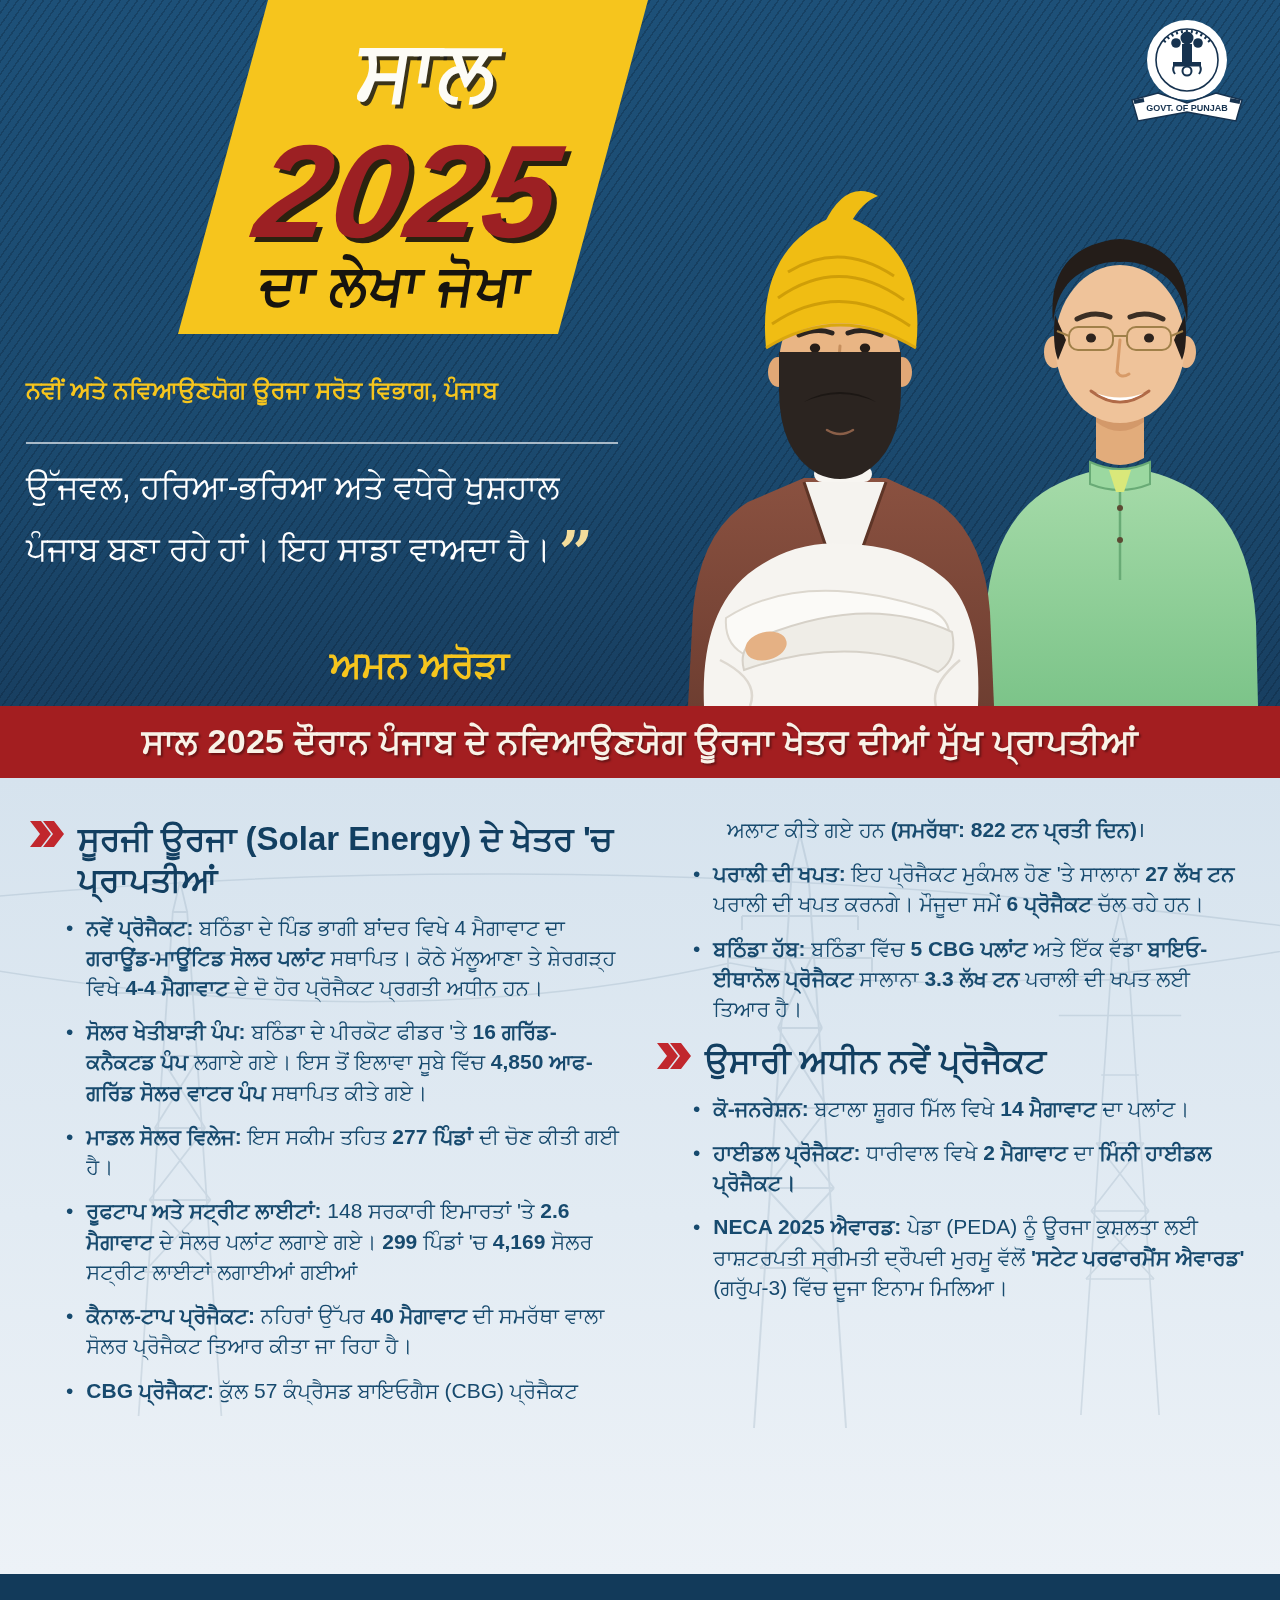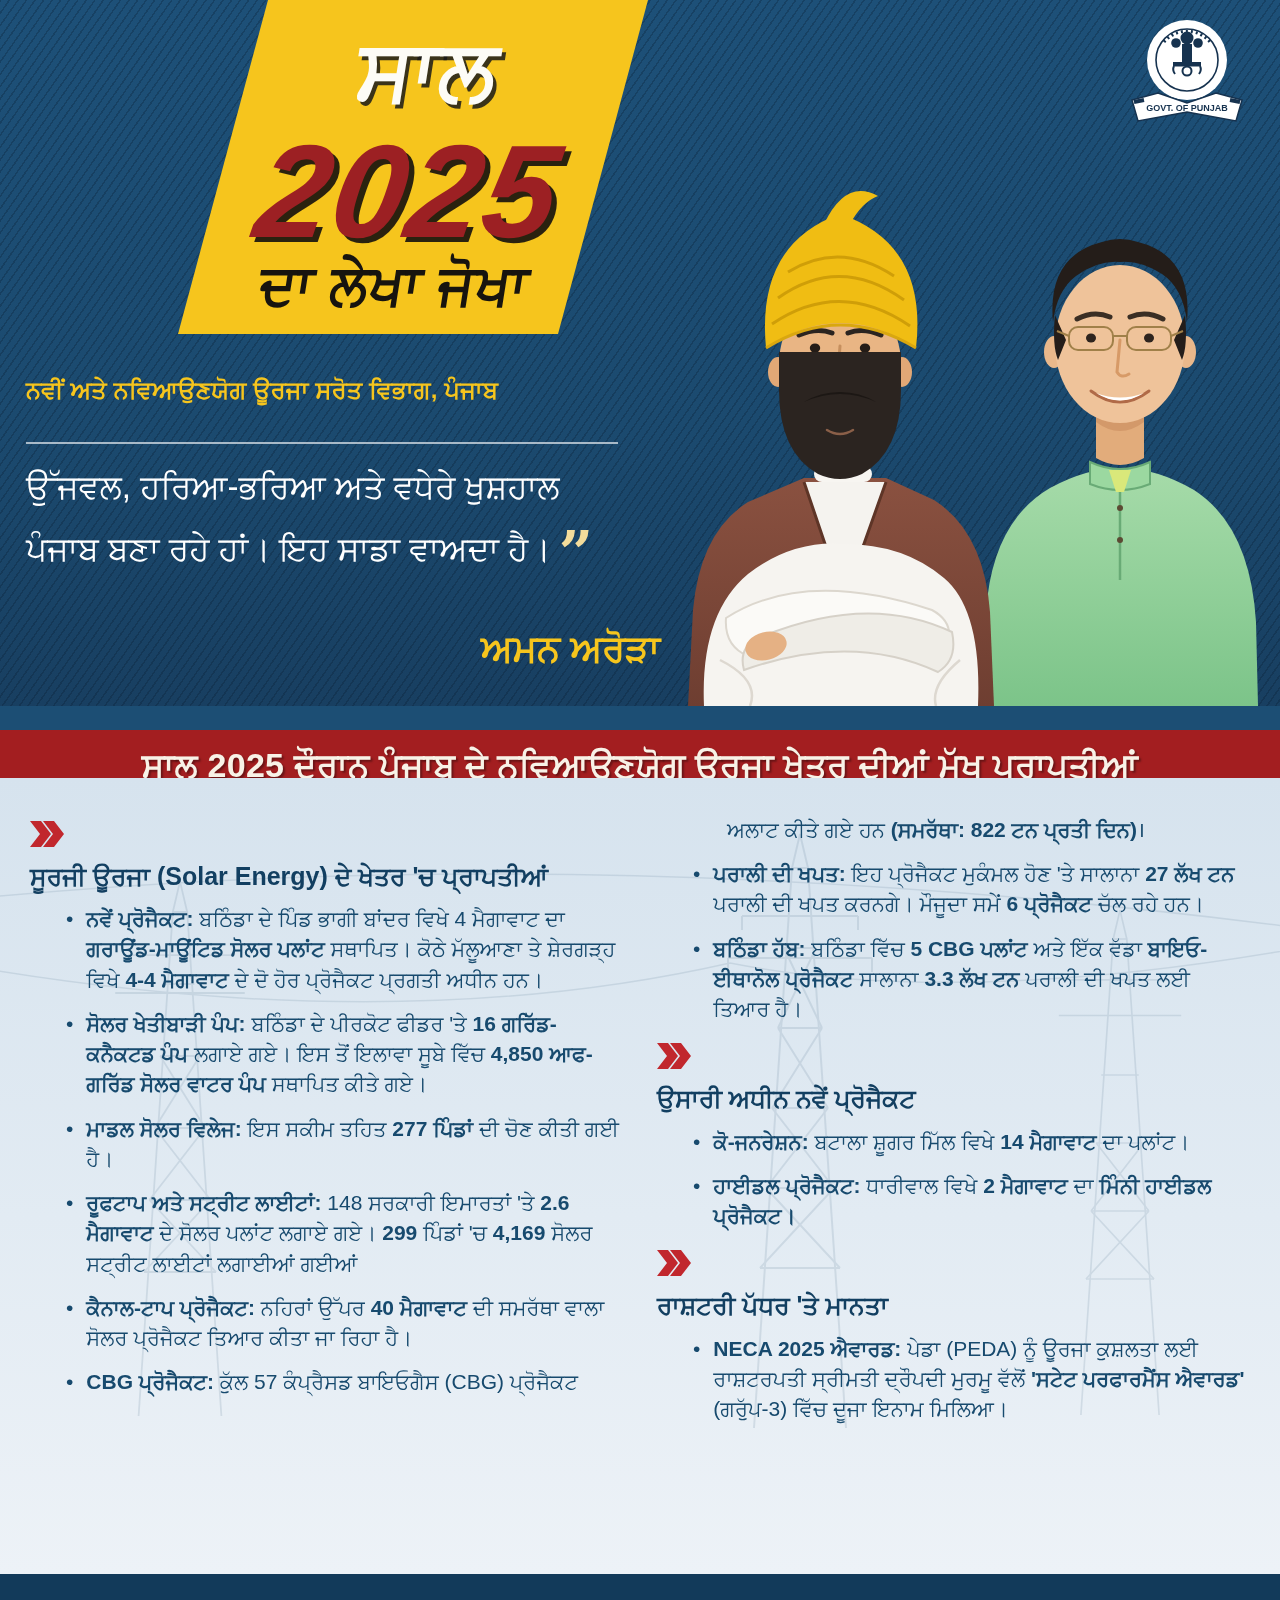--- a/index.html
+++ b/index.html
@@ -34,36 +34,36 @@
     font-size:24px;font-weight:800;color:var(--accent-yellow,#f2c41e);
     white-space:nowrap;letter-spacing:.2px;}
   .divider{position:absolute;left:26px;top:442px;width:592px;height:2px;
     background:#c2ced8;opacity:.85;}
   .quote{position:absolute;left:26px;top:456px;width:660px;
     font-size:33px;color:#ffffff;line-height:62px;font-weight:500;}
   .qmark{font-family:"DejaVu Serif", serif;font-size:60px;color:#f3dc9b;
     line-height:0;vertical-align:-14px;font-weight:700;}
   .qmark.open{margin-right:10px;}
   .qmark.close{margin-left:8px;}
-  .attribution{position:absolute;left:330px;top:628px;width:330px;text-align:right;
+  .attribution{position:absolute;left:330px;top:644px;width:330px;text-align:left;
     font-size:37px;font-weight:800;color:var(--accent-yellow,#f2c41e);}
   .photos{position:absolute;left:600px;top:140px;width:680px;height:566px;}
   
   .ribbon{position:absolute;left:0;top:706px;width:1280px;height:72px;
-    background:var(--accent-red,#a31e20);display:flex;align-items:center;justify-content:center;margin-top:24px;}
+    background:var(--accent-red,#a31e20);display:flex;align-items:center;justify-content:center;}
   .ribbon span{font-size:34px;font-weight:800;color:#f8f2e7;white-space:nowrap;
     text-shadow:2px 2px 2px rgba(0,0,0,.35);letter-spacing:.3px;}
   
   .content{position:absolute;left:0;top:778px;width:1280px;height:796px;
     background:linear-gradient(180deg,#d6e3ee 0%, #e2ebf3 55%, #edf2f7 100%);}
   .towers{position:absolute;left:0;top:0;width:1280px;height:796px;opacity:.22;}
   .columns{position:relative;display:flex;gap:34px;padding:24px 30px 0 30px;}
   .column{flex:1;min-width:0;}
   .section-heading{display:flex;align-items:flex-start;gap:14px;
-    margin:16px 0 12px 0;color:#123f61;font-size:25px;font-weight:800;line-height:1.25;flex-direction:column;}
+    margin:16px 0 12px 0;color:#123f61;font-size:33px;font-weight:800;line-height:1.25;}
   .section-heading svg{flex:0 0 auto;margin-top:3px;}
   .bullet{display:flex;gap:13px;margin:0 0 14px 36px;
     color:#174a6e;font-size:21px;line-height:1.44;}
   .bullet .dot{flex:0 0 auto;font-size:21px;line-height:1.44;color:#174a6e;}
   .continuation{margin:13px 0 14px 70px;color:#174a6e;font-size:21px;line-height:1.44;}
   .b{font-weight:800;}
   
   .footer-bar{position:absolute;left:0;top:1574px;width:1280px;height:26px;
     background:#123a5a;}
 </style>
@@ -255,27 +255,20 @@
             <span>ਉਸਾਰੀ ਅਧੀਨ ਨਵੇਂ ਪ੍ਰੋਜੈਕਟ</span>
           </div>
           <div class="bullet">
             <span class="dot">•</span>
             <div><span class="b">ਕੋ-ਜਨਰੇਸ਼ਨ: </span><span>ਬਟਾਲਾ ਸ਼ੂਗਰ ਮਿੱਲ ਵਿਖੇ </span><span class="b">14 ਮੈਗਾਵਾਟ</span><span> ਦਾ ਪਲਾਂਟ।</span></div>
           </div>
           <div class="bullet">
             <span class="dot">•</span>
             <div><span class="b">ਹਾਈਡਲ ਪ੍ਰੋਜੈਕਟ: </span><span>ਧਾਰੀਵਾਲ ਵਿਖੇ </span><span class="b">2 ਮੈਗਾਵਾਟ</span><span> ਦਾ </span><span class="b">ਮਿੰਨੀ ਹਾਈਡਲ ਪ੍ਰੋਜੈਕਟ।</span></div>
           </div>
-          <div class="section-heading">
-            <svg width="34" height="26" viewBox="0 0 34 26">
-              <polygon points="0,0 11,0 21,13 11,26 0,26 10,13" fill="#c1272d"></polygon>
-              <polygon points="13,0 24,0 34,13 24,26 13,26 23,13" fill="#c1272d"></polygon>
-            </svg>
-            <span>ਰਾਸ਼ਟਰੀ ਪੱਧਰ 'ਤੇ ਮਾਨਤਾ</span>
-          </div>
           <div class="bullet">
             <span class="dot">•</span>
             <div><span class="b">NECA 2025 ਐਵਾਰਡ: </span><span>ਪੇਡਾ (PEDA) ਨੂੰ ਊਰਜਾ ਕੁਸ਼ਲਤਾ ਲਈ ਰਾਸ਼ਟਰਪਤੀ ਸ੍ਰੀਮਤੀ ਦ੍ਰੌਪਦੀ ਮੁਰਮੂ ਵੱਲੋਂ </span><span class="b">'ਸਟੇਟ ਪਰਫਾਰਮੈਂਸ ਐਵਾਰਡ'</span><span> (ਗਰੁੱਪ-3) ਵਿੱਚ ਦੂਜਾ ਇਨਾਮ ਮਿਲਿਆ।</span></div>
           </div>
         </div>
       </div>
   </div>
 
   <div class="footer-bar"></div>
 </div>

